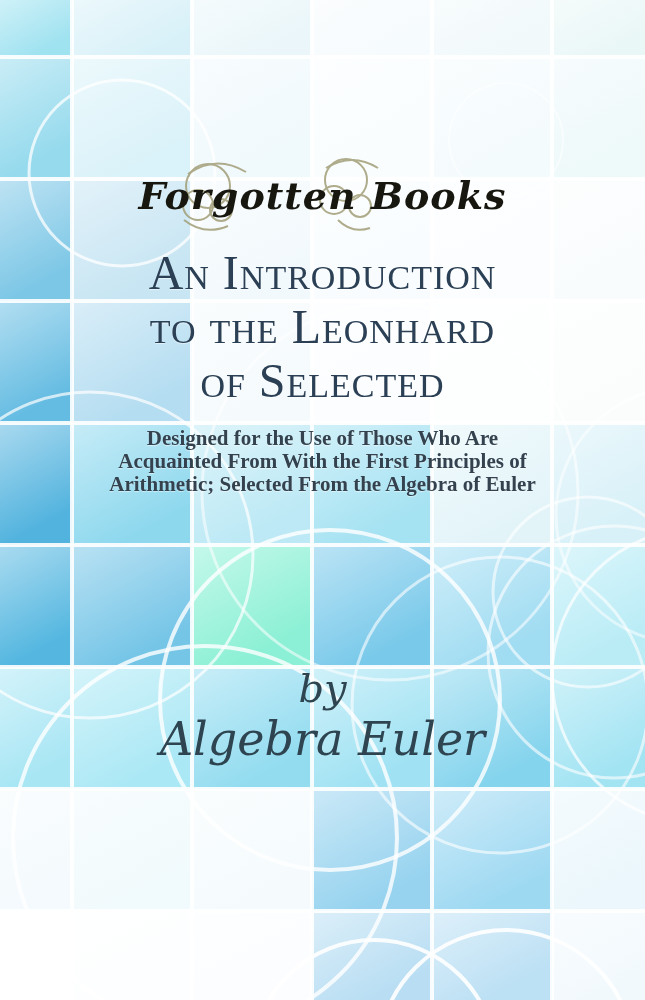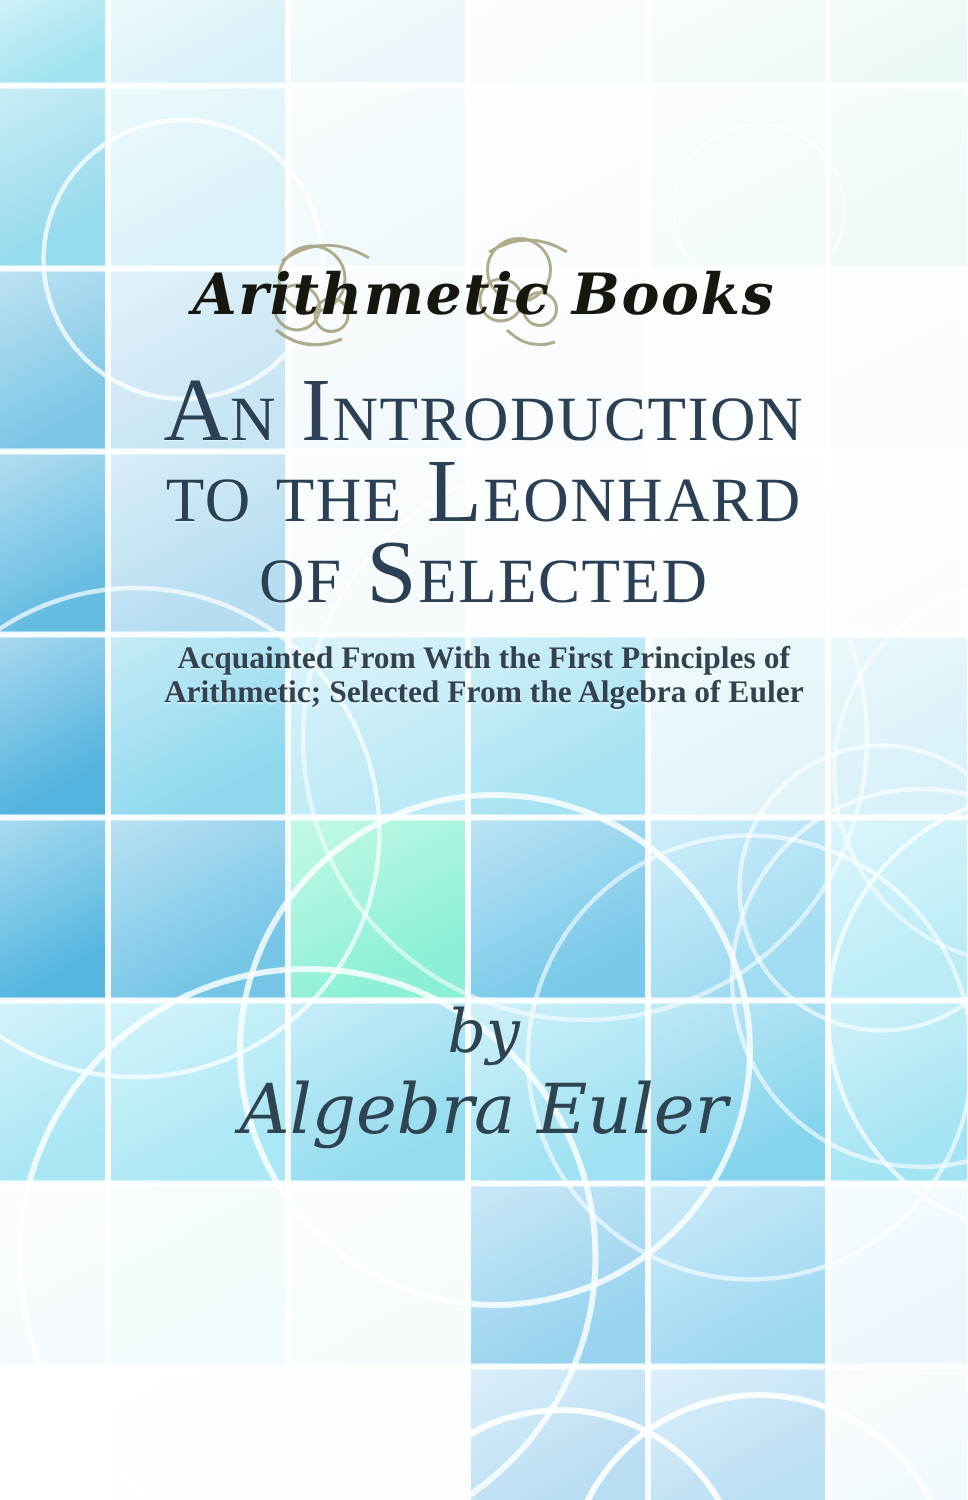--- a/index.html
+++ b/index.html
@@ -27,21 +27,21 @@
     font-style:italic;font-weight:bold;
     font-size:38px;letter-spacing:1px;
     color:var(--logo-color,#17170f);
     line-height:96px;
   }
 
   .title{
     position:absolute;top:246px;left:0;width:100%;
     text-align:center;
     font-variant:small-caps;
-    font-size:60px;line-height:54px;
+    font-size:48px;line-height:54px;
     font-weight:normal;
     color:var(--title-color,#2b4055);
     text-shadow:0 1px 1px rgba(255,255,255,0.55);
     letter-spacing:1px;
   }
   .subtitle{
     position:absolute;top:427px;left:0;width:100%;
     text-align:center;
     font-weight:bold;
     font-size:21px;line-height:23px;
@@ -160,30 +160,31 @@
           <circle cx="43" cy="60" r="11"></circle>
           <path d="M10 24 q28 -20 58 -2"></path>
           <path d="M6 70 q20 16 44 6"></path>
           <circle cx="168" cy="30" r="21"></circle>
           <circle cx="156" cy="50" r="14"></circle>
           <circle cx="182" cy="56" r="11"></circle>
           <path d="M148 18 q26 -16 52 0"></path>
           <path d="M160 70 q14 14 32 8"></path>
         </g>
       </svg>
-      <span class="logo-text">Arithmetic Books</span>
+      <span class="logo-text">Forgotten Books</span>
     </div>
 
     <div class="title">
       <div>An Introduction</div>
       <div>to the Leonhard</div>
       <div>of Selected</div>
     </div>
 
     <div class="subtitle">
+      <div>Designed for the Use of Those Who Are</div>
       <div>Acquainted From With the First Principles of</div>
       <div>Arithmetic; Selected From the Algebra of Euler</div>
     </div>
 
     <div class="byline">
       <span class="by">by</span>
       <span class="author">Algebra Euler</span>
     </div>
 
   </div>

